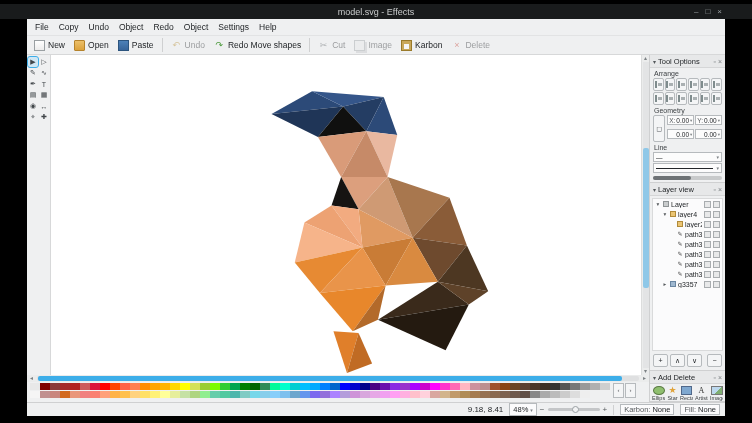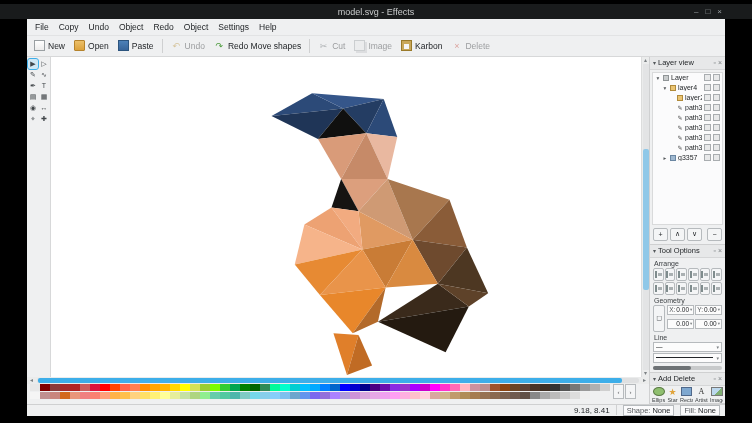--- a/index.html
+++ b/index.html
@@ -387,100 +387,20 @@
         </div>
         <div class="palette-arrows">
           <span class="pa-btn">‹</span>
           <span class="pa-btn">›</span>
         </div>
       </div>
     </div>
 
     <div class="dockers">
 
-      <div class="docker docker-layers">
-        <div class="docker-head">
-          <span class="dk-icon">▾</span>
-          <span class="dk-title">Layer view</span>
-          <span class="dk-btn">▫</span>
-          <span class="dk-btn">×</span>
-        </div>
-        <div class="layer-tree" id="layer-tree">
-            <div class="lr" style="padding-left: 2px;">
-              <span class="lr-exp">▾</span>
-              <span class="lr-ico root"></span>
-              <span class="lr-label">Layer</span>
-              <span class="lr-col"></span>
-              <span class="lr-col"></span>
-            </div>
-            <div class="lr" style="padding-left: 9px;">
-              <span class="lr-exp">▾</span>
-              <span class="lr-ico layer"></span>
-              <span class="lr-label">layer4</span>
-              <span class="lr-col"></span>
-              <span class="lr-col"></span>
-            </div>
-            <div class="lr" style="padding-left: 16px;">
-              <span class="lr-exp"></span>
-              <span class="lr-ico layer"></span>
-              <span class="lr-label">layer2</span>
-              <span class="lr-col"></span>
-              <span class="lr-col"></span>
-            </div>
-            <div class="lr" style="padding-left: 16px;">
-              <span class="lr-exp"></span>
-              <span class="lr-ico path">✎</span>
-              <span class="lr-label">path3919</span>
-              <span class="lr-col"></span>
-              <span class="lr-col"></span>
-            </div>
-            <div class="lr" style="padding-left: 16px;">
-              <span class="lr-exp"></span>
-              <span class="lr-ico path">✎</span>
-              <span class="lr-label">path3917</span>
-              <span class="lr-col"></span>
-              <span class="lr-col"></span>
-            </div>
-            <div class="lr" style="padding-left: 16px;">
-              <span class="lr-exp"></span>
-              <span class="lr-ico path">✎</span>
-              <span class="lr-label">path3915</span>
-              <span class="lr-col"></span>
-              <span class="lr-col"></span>
-            </div>
-            <div class="lr" style="padding-left: 16px;">
-              <span class="lr-exp"></span>
-              <span class="lr-ico path">✎</span>
-              <span class="lr-label">path3913</span>
-              <span class="lr-col"></span>
-              <span class="lr-col"></span>
-            </div>
-            <div class="lr" style="padding-left: 16px;">
-              <span class="lr-exp"></span>
-              <span class="lr-ico path">✎</span>
-              <span class="lr-label">path3911</span>
-              <span class="lr-col"></span>
-              <span class="lr-col"></span>
-            </div>
-            <div class="lr" style="padding-left: 9px;">
-              <span class="lr-exp">▸</span>
-              <span class="lr-ico group"></span>
-              <span class="lr-label">g3357</span>
-              <span class="lr-col"></span>
-              <span class="lr-col"></span>
-            </div>
-          </div>
-        <div class="layer-btns" id="layer-btns">
-            <span class="ly-btn">+</span>
-            <span class="ly-btn">∧</span>
-            <span class="ly-btn">∨</span>
-            <span class="ly-btn last">−</span>
-          </div>
-      </div>
-
       <div class="docker docker-tools">
         <div class="docker-head">
           <span class="dk-icon">▾</span>
           <span class="dk-title">Tool Options</span>
           <span class="dk-btn">▫</span>
           <span class="dk-btn">×</span>
         </div>
         <div class="sec-label">Arrange</div>
         <div class="ar-grid" id="arrange-grid">
             <span class="ar-btn">
@@ -553,20 +473,100 @@
           <span class="mini-select">
             <span class="line-preview"></span>
             <span class="ar" style="font-size:5px;color:#7d8285;">▾</span>
           </span>
         </div>
         <div class="dk-scroll">
           <div class="dk-scroll-thumb"></div>
         </div>
       </div>
 
+      <div class="docker docker-layers">
+        <div class="docker-head">
+          <span class="dk-icon">▾</span>
+          <span class="dk-title">Layer view</span>
+          <span class="dk-btn">▫</span>
+          <span class="dk-btn">×</span>
+        </div>
+        <div class="layer-tree" id="layer-tree">
+            <div class="lr" style="padding-left: 2px;">
+              <span class="lr-exp">▾</span>
+              <span class="lr-ico root"></span>
+              <span class="lr-label">Layer</span>
+              <span class="lr-col"></span>
+              <span class="lr-col"></span>
+            </div>
+            <div class="lr" style="padding-left: 9px;">
+              <span class="lr-exp">▾</span>
+              <span class="lr-ico layer"></span>
+              <span class="lr-label">layer4</span>
+              <span class="lr-col"></span>
+              <span class="lr-col"></span>
+            </div>
+            <div class="lr" style="padding-left: 16px;">
+              <span class="lr-exp"></span>
+              <span class="lr-ico layer"></span>
+              <span class="lr-label">layer2</span>
+              <span class="lr-col"></span>
+              <span class="lr-col"></span>
+            </div>
+            <div class="lr" style="padding-left: 16px;">
+              <span class="lr-exp"></span>
+              <span class="lr-ico path">✎</span>
+              <span class="lr-label">path3919</span>
+              <span class="lr-col"></span>
+              <span class="lr-col"></span>
+            </div>
+            <div class="lr" style="padding-left: 16px;">
+              <span class="lr-exp"></span>
+              <span class="lr-ico path">✎</span>
+              <span class="lr-label">path3917</span>
+              <span class="lr-col"></span>
+              <span class="lr-col"></span>
+            </div>
+            <div class="lr" style="padding-left: 16px;">
+              <span class="lr-exp"></span>
+              <span class="lr-ico path">✎</span>
+              <span class="lr-label">path3915</span>
+              <span class="lr-col"></span>
+              <span class="lr-col"></span>
+            </div>
+            <div class="lr" style="padding-left: 16px;">
+              <span class="lr-exp"></span>
+              <span class="lr-ico path">✎</span>
+              <span class="lr-label">path3913</span>
+              <span class="lr-col"></span>
+              <span class="lr-col"></span>
+            </div>
+            <div class="lr" style="padding-left: 16px;">
+              <span class="lr-exp"></span>
+              <span class="lr-ico path">✎</span>
+              <span class="lr-label">path3911</span>
+              <span class="lr-col"></span>
+              <span class="lr-col"></span>
+            </div>
+            <div class="lr" style="padding-left: 9px;">
+              <span class="lr-exp">▸</span>
+              <span class="lr-ico group"></span>
+              <span class="lr-label">g3357</span>
+              <span class="lr-col"></span>
+              <span class="lr-col"></span>
+            </div>
+          </div>
+        <div class="layer-btns" id="layer-btns">
+            <span class="ly-btn">+</span>
+            <span class="ly-btn">∧</span>
+            <span class="ly-btn">∨</span>
+            <span class="ly-btn last">−</span>
+          </div>
+      </div>
+
       <div class="docker docker-shapes">
         <div class="docker-head">
           <span class="dk-icon">▾</span>
           <span class="dk-title">Add Delete</span>
           <span class="dk-btn">▫</span>
           <span class="dk-btn">×</span>
         </div>
         <div class="shape-row" id="shape-row">
             <div class="shape-item">
               <div class="shape-ico">
@@ -599,23 +599,34 @@
               <div class="shape-label">Image</div>
             </div>
           </div>
       </div>
     </div>
   </div>
 
   <div class="statusbar">
     <span class="sb-spacer"></span>
     <span>9.18, 8.41</span>
+    <span class="zoom-group">
+      <span class="zoom-select">
+        <span>48%</span>
+        <span class="arrow">▾</span>
+      </span>
+      <span class="zoom-btn">−</span>
+      <span class="zoom-slider">
+        <span class="zoom-knob"></span>
+      </span>
+      <span class="zoom-btn">+</span>
+    </span>
     <span class="sb-sep"></span>
     <span class="sb-box">
-      <span class="lab">Shape:</span>
+      <span class="lab">Karbon:</span>
       <span>None</span>
     </span>
     <span class="sb-box">
       <span class="lab">Fill:</span>
       <span>None</span>
     </span>
   </div>
 </div>
 
 </body></html>

